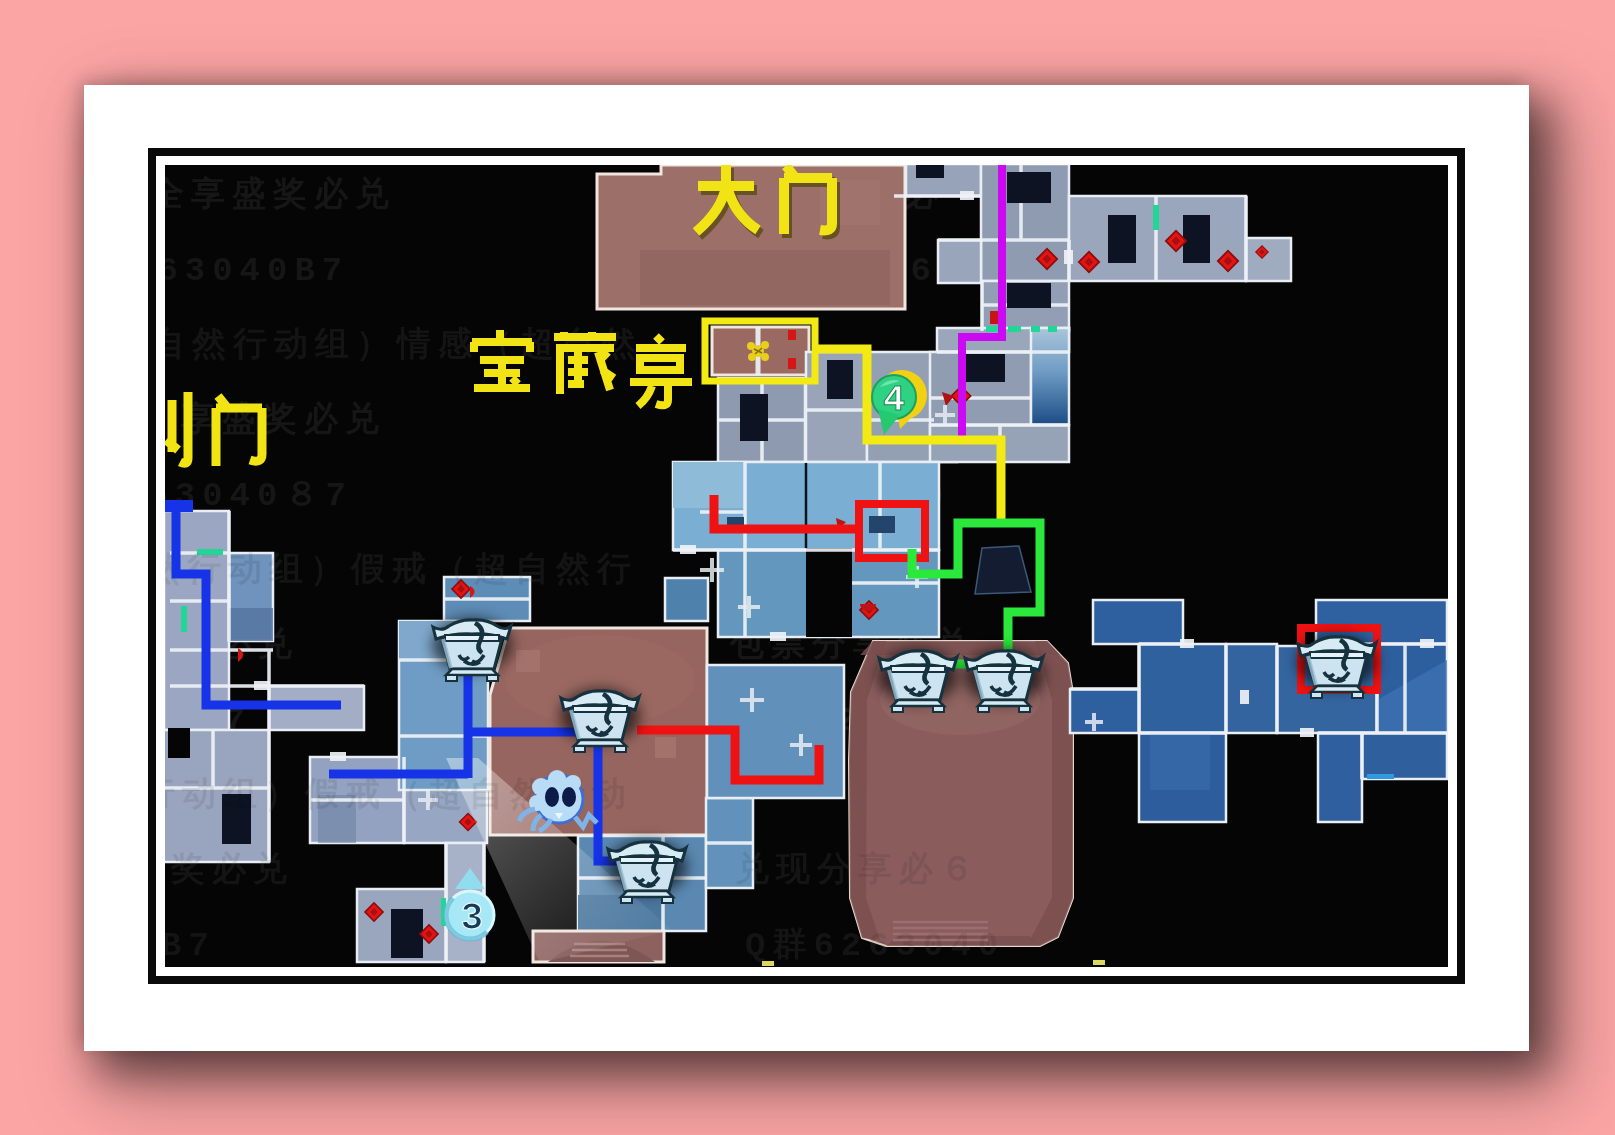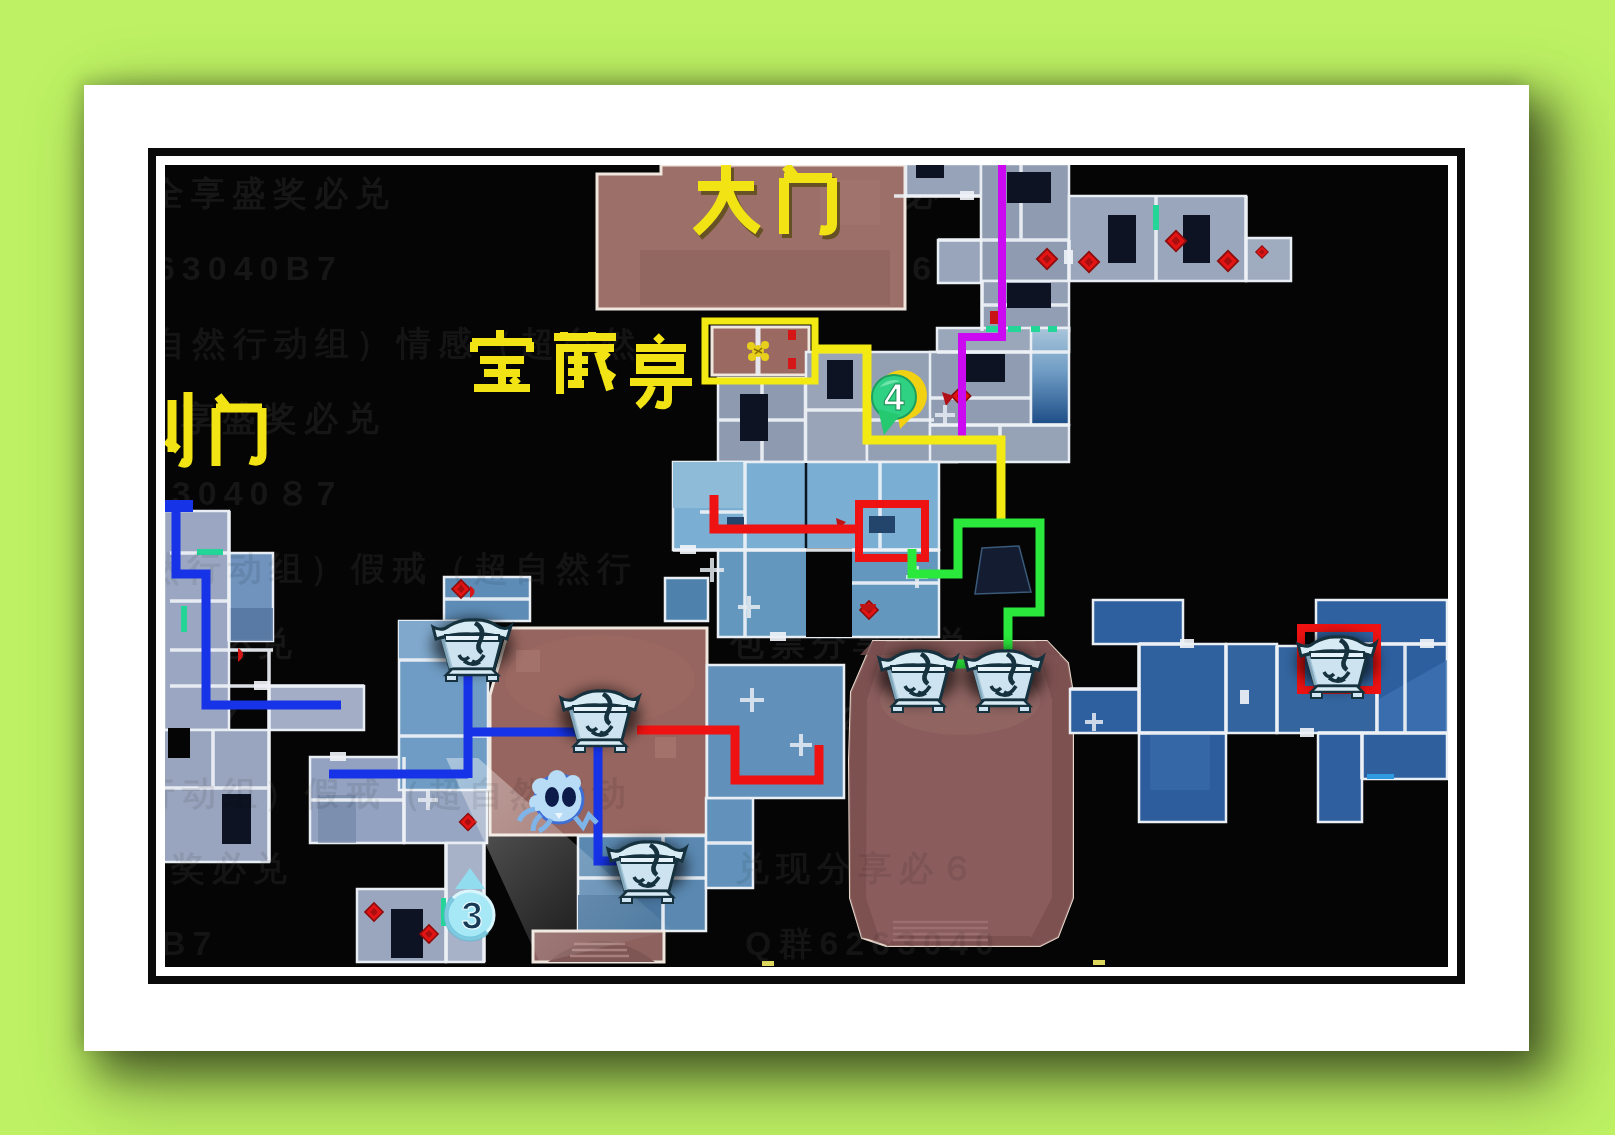--- a/index.html
+++ b/index.html
@@ -1,17 +1,17 @@
 <!DOCTYPE html>
 <html><head>
 <meta charset="utf-8">
 <style>
 html,body{margin:0;padding:0;background:#ffffff;width:1615px;height:1135px;overflow:hidden;
 font-family:"Liberation Sans",sans-serif;}
-#page{position:relative;width:1615px;height:1135px;background:#bef264;}
+#page{position:relative;width:1615px;height:1135px;background:#fca5a5;font-family:Liberation Mono, monospace;}
 #card{position:absolute;left:84px;top:85px;width:1445px;height:966px;background:#ffffff;
 box-shadow:16px 18px 40px 4px rgba(0,0,0,0.50),28px 32px 72px 12px rgba(0,0,0,0.26),-5px -5px 16px rgba(0,0,0,0.16);}
 #frame{position:absolute;left:148px;top:148px;width:1317px;height:836px;border:8px solid #0a0a0a;
 background:#ffffff;box-sizing:border-box;}
 #mapsvg{position:absolute;left:165px;top:165px;}
 </style>
 </head>
 <body>
 
 <div id="page">

